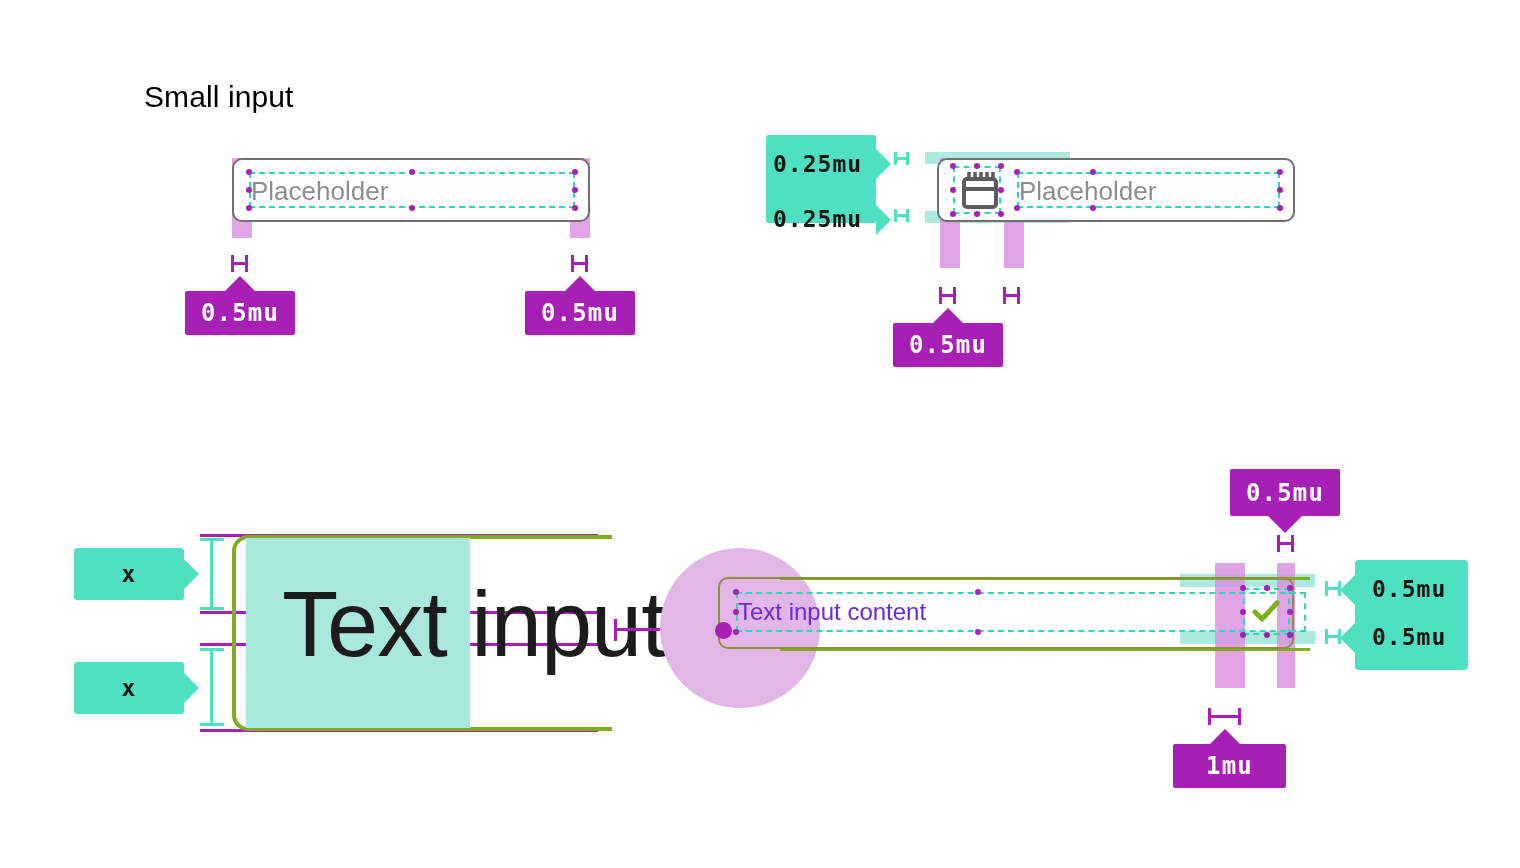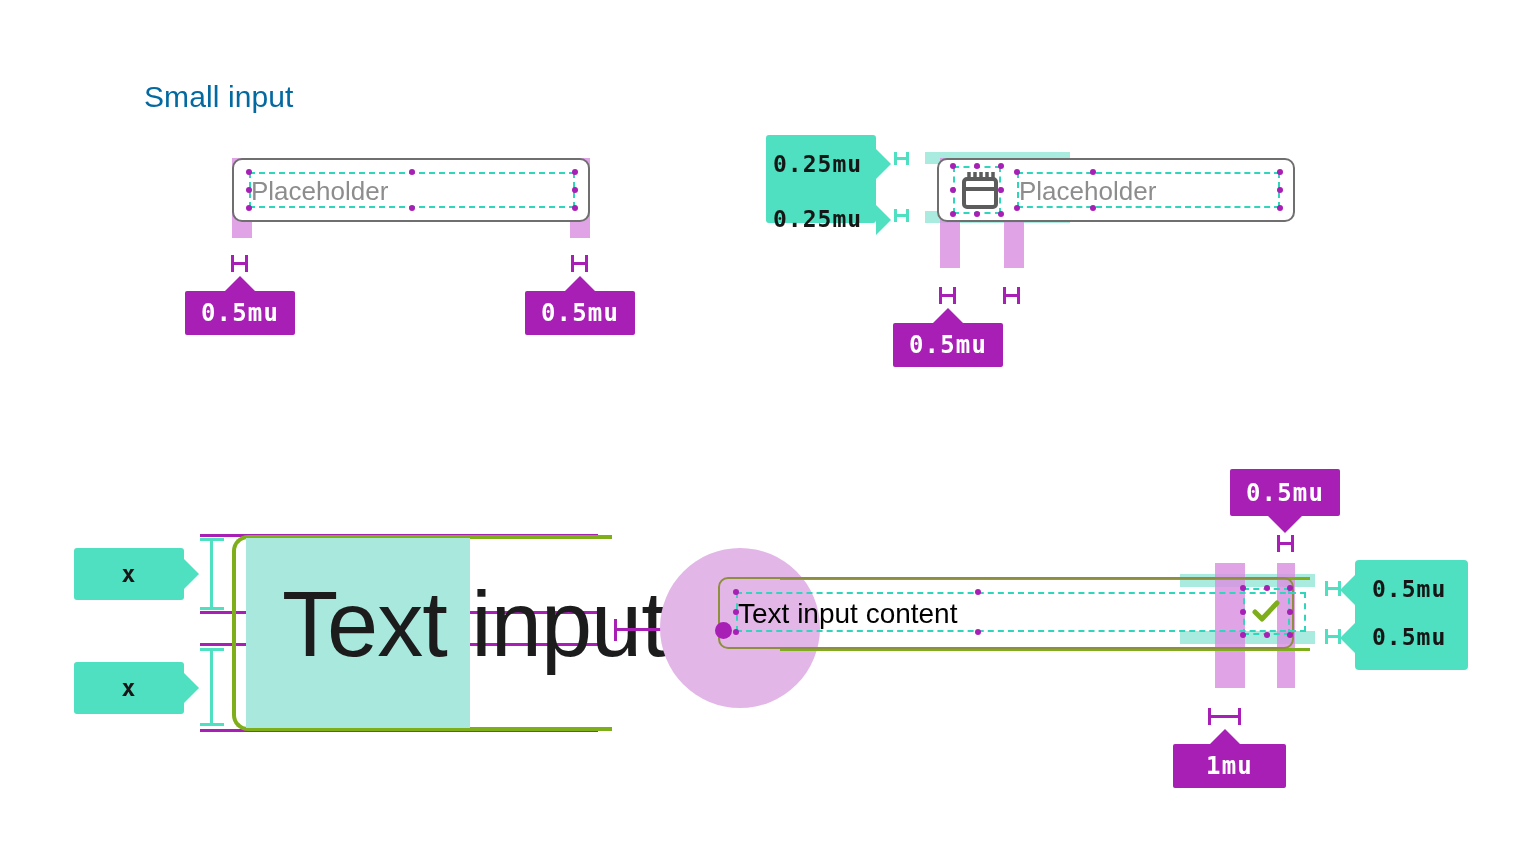--- a/index.html
+++ b/index.html
@@ -8,38 +8,38 @@
     background:#ffffff;
     font-family:"Liberation Sans","DejaVu Sans",sans-serif;
     overflow:hidden;
     position:relative;
   }
   .stage{position:absolute;left:0;top:0;width:1520px;height:868px;}
   .abs{position:absolute;}
 
   
   .sec-title{
-    font-size:30px;font-weight:400;color:#0369a1;
+    font-size:30px;font-weight:400;color:#000000;
     letter-spacing:.1px;white-space:nowrap;
   }
 
   
   .inputbox{
     box-sizing:border-box;
     border:2px solid #6f6f6f;
     border-radius:10px;
     background:#ffffff;
   }
   .inputbox.olive{border-color:#8d8f3c;}
   .ph-text{
     font-size:26px;color:#8d8d8d;white-space:nowrap;
     font-family:"Liberation Sans","DejaVu Sans",sans-serif;
   }
   .val-text{
-    font-size:28px;color:#000000;white-space:nowrap;
+    font-size:24px;color:#6d28d9;white-space:nowrap;
     font-family:"Liberation Sans","DejaVu Sans",sans-serif;
   }
 
   
   .purple-bar{background:#d88fe0;opacity:.82;}
   .teal-bar{background:#9ae8d8;opacity:.85;}
   .teal-fill{background:#a9e9dd;}
 
   .dashed-teal{
     border:2px dashed #2fd6bb;

